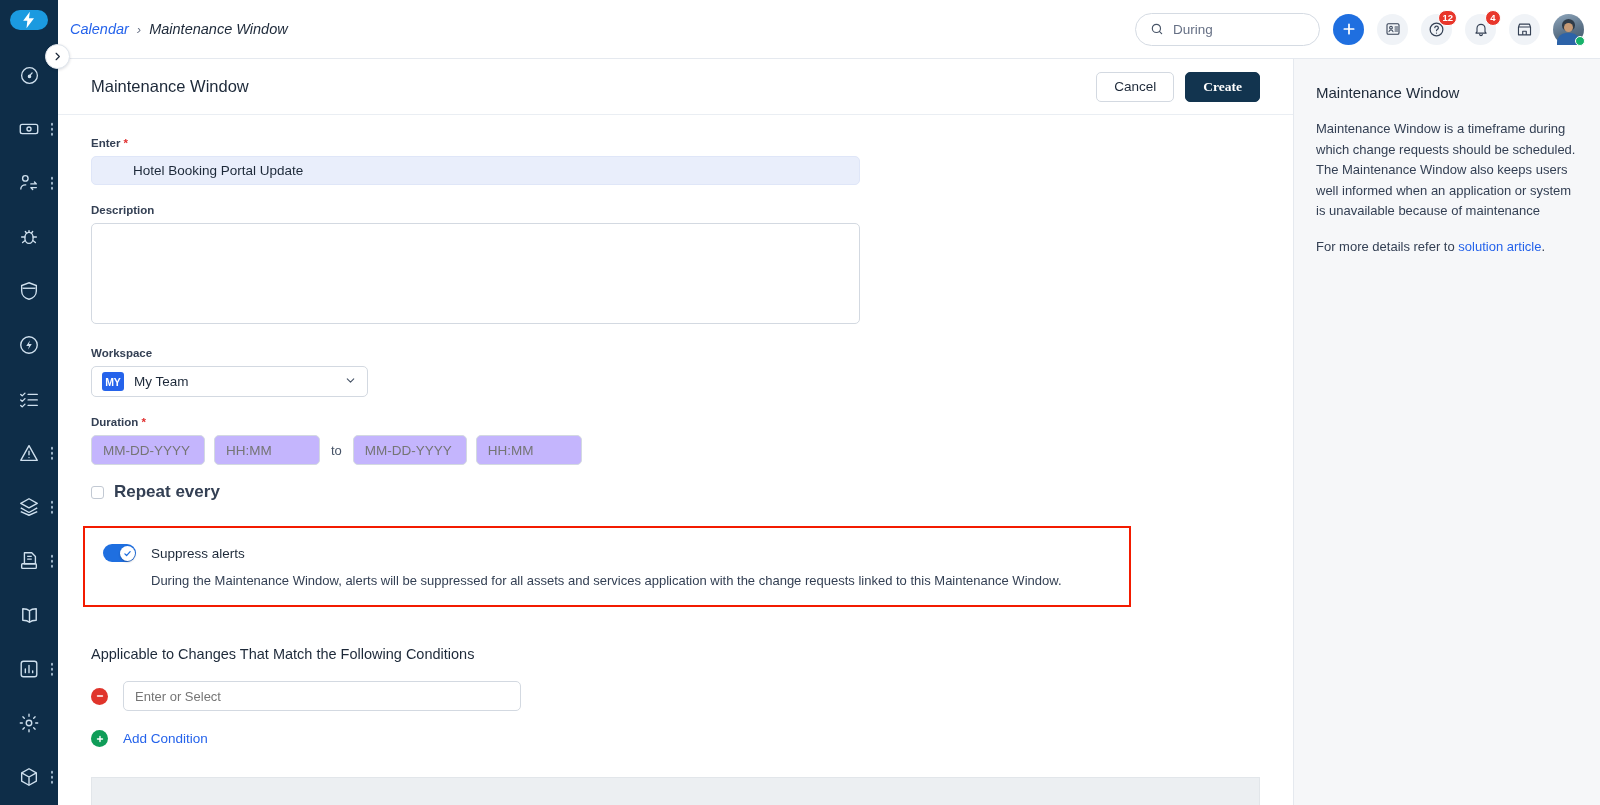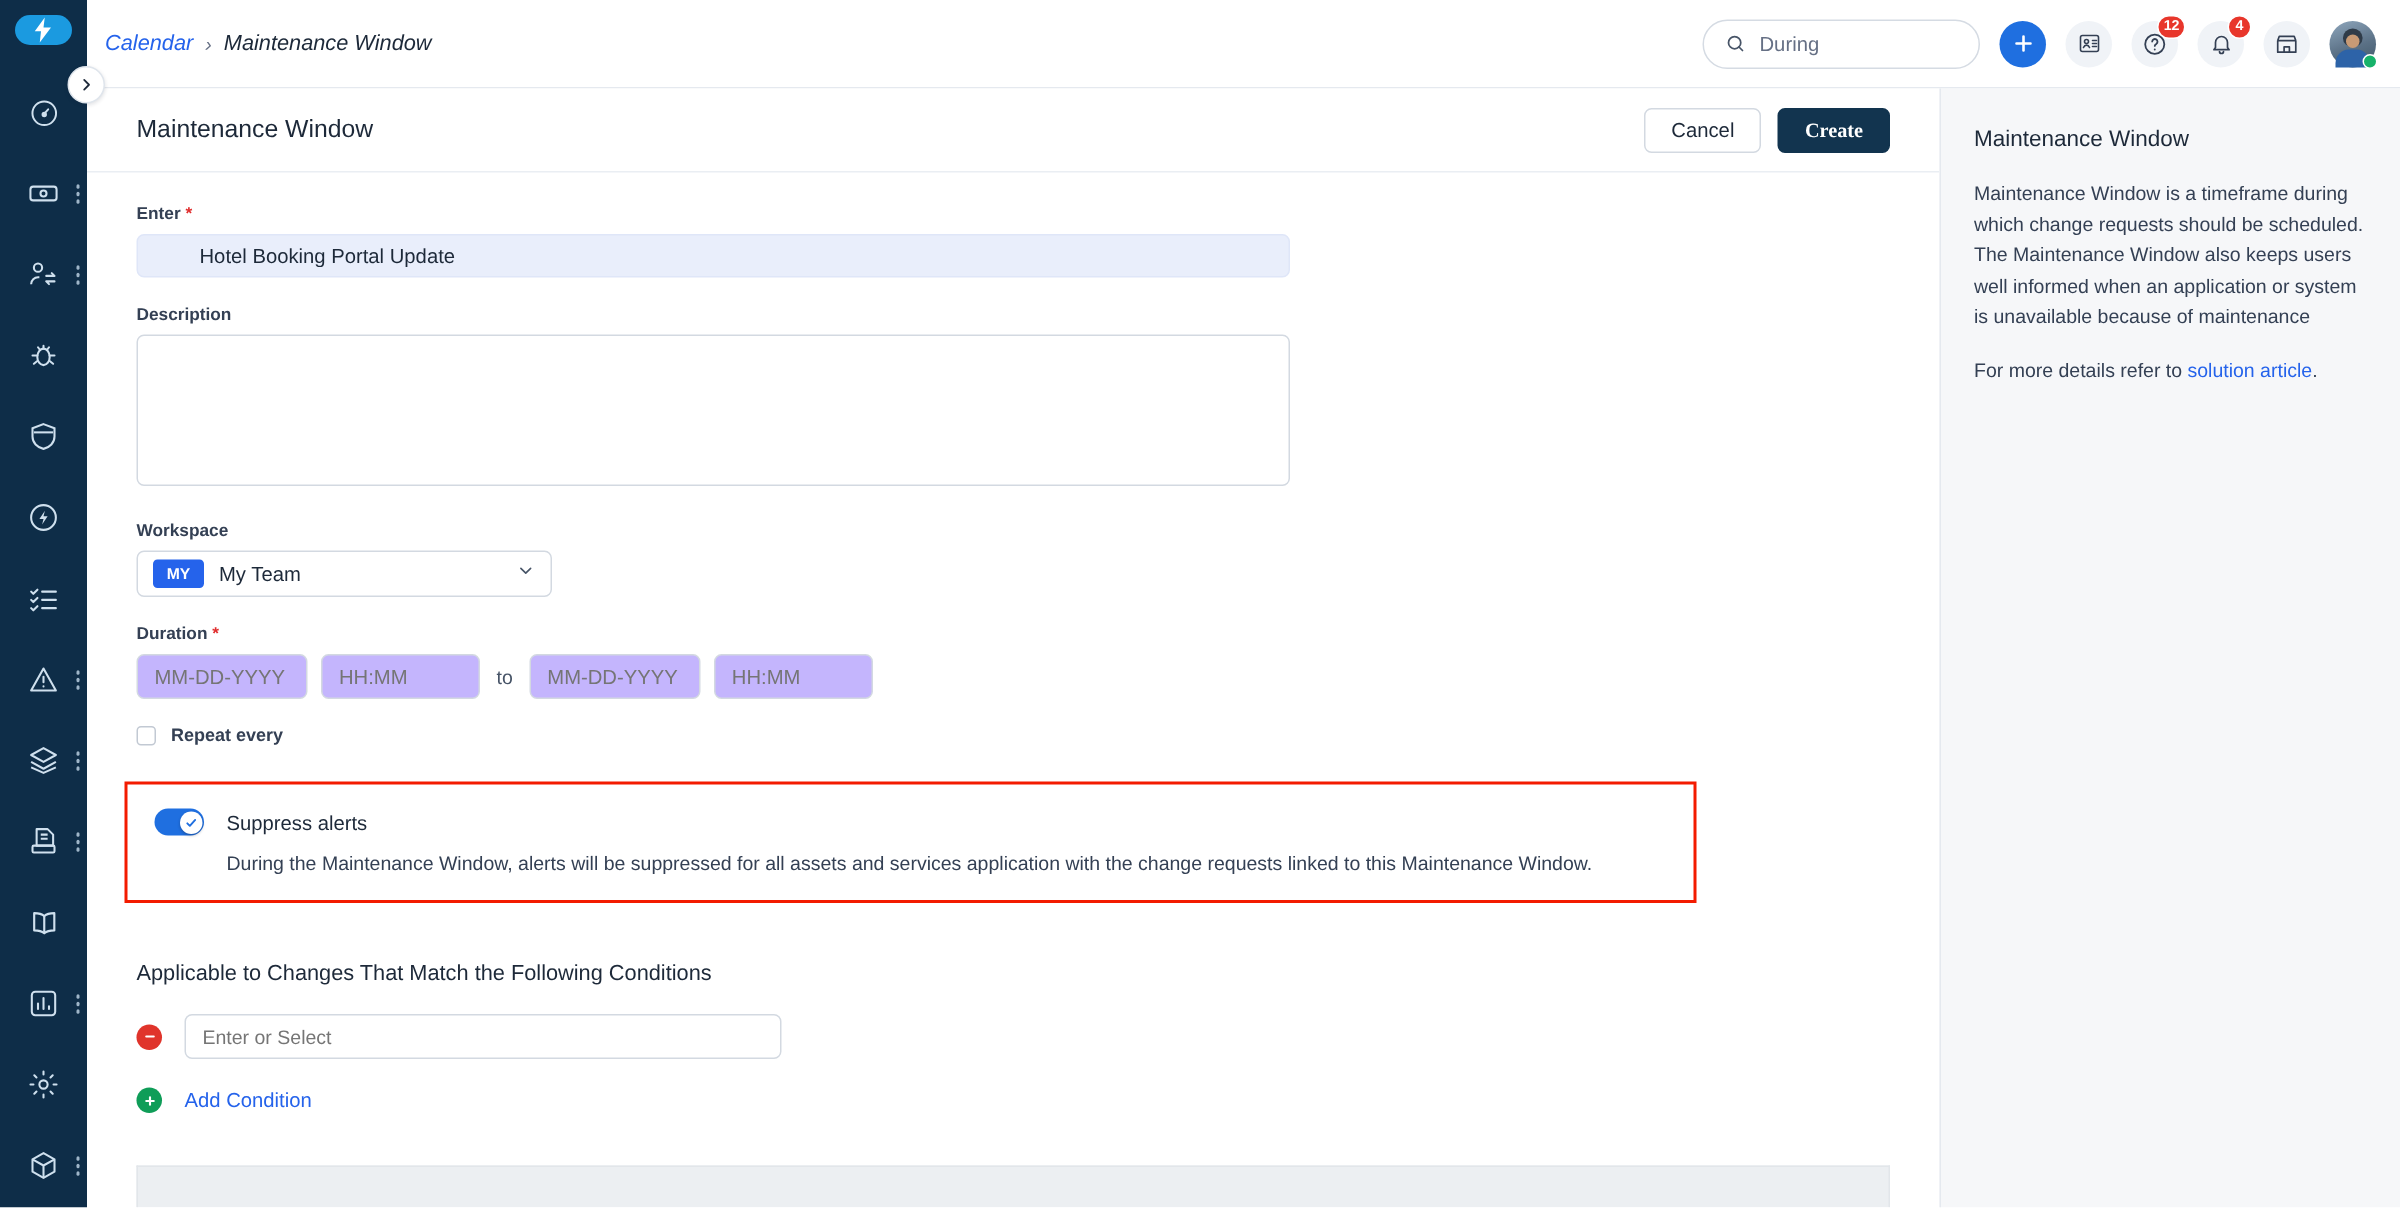--- a/index.html
+++ b/index.html
@@ -104,39 +104,39 @@
   }
   .inp.filled { background:#e9eefb; border-color:#dfe6f8;padding-left:41px; }
   .inp::placeholder { color:#8d95a3; }
   textarea.inp { height:101px; padding:9px 11px; resize:none; }
 
   .ws-select {
     width:277px; height:31px; border:1px solid #d3d9e1; border-radius:5px; background:#fff;
     display:flex; align-items:center; padding:0 10px; gap:10px; cursor:pointer;
   }
   .ws-badge {
-    width:34px; height:19px; border-radius:3px; background:#2563eb; color:#fff;
+    width:22px; height:19px; border-radius:3px; background:#2563eb; color:#fff;
     font-size:10.5px; font-weight:bold; display:flex; align-items:center; justify-content:center;
   }
   .ws-name { font-size:13.5px; color:#1d2939; }
   .ws-chev { margin-left:auto; color:#475467; }
 
   .duration-row { display:flex; align-items:center; gap:9px; }
   .dur-inp {
     height:30px; border:1px solid #d3d9e1; border-radius:5px; background:#c4b5fd;
     font-size:13.5px; padding:0 11px; outline:none; color:#1d2939;
     font-family:"Liberation Sans", sans-serif;
   }
   .dur-date { width:114px; }
   .dur-time { width:106px; }
   .dur-to { font-size:13px; color:#475467; margin:0 2px; }
 
   .repeat-row { display:flex; align-items:center; gap:10px; margin-top:17px; }
   .cb { width:13px; height:13px; border:1px solid #c2c9d3; border-radius:3px; background:#fff; }
-  .repeat-lbl { font-size:12px; font-weight:bold; color:#344054; }
+  .repeat-lbl { font-size:17px; font-weight:bold; color:#344054; }
   .hl-wrap { position:relative; margin-top:24px; height:90px; }
   .hl-inner { position:absolute; left:-8px; top:0; width:1048px; border:2.5px solid #f31b00; padding:16px 14px 15px 18px; background:#fff; }
   .sup-row { display:flex; align-items:center; gap:15px; }
   .toggle {
     width:33px; height:18px; border-radius:10px; background:#1f6fe0; position:relative; flex:none;
     cursor:pointer;
   }
   .toggle .knob {
     position:absolute; right:1.5px; top:1.5px; width:15px; height:15px; border-radius:50%;
     background:#fff; display:flex; align-items:center; justify-content:center;

